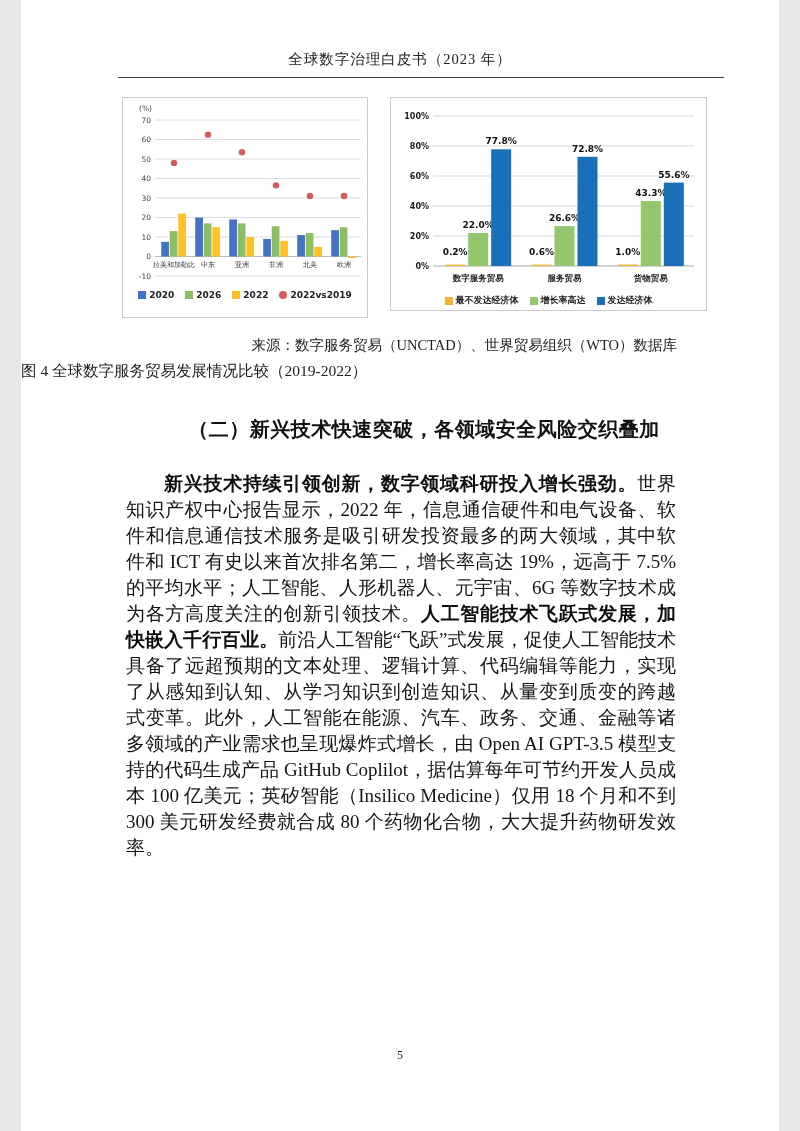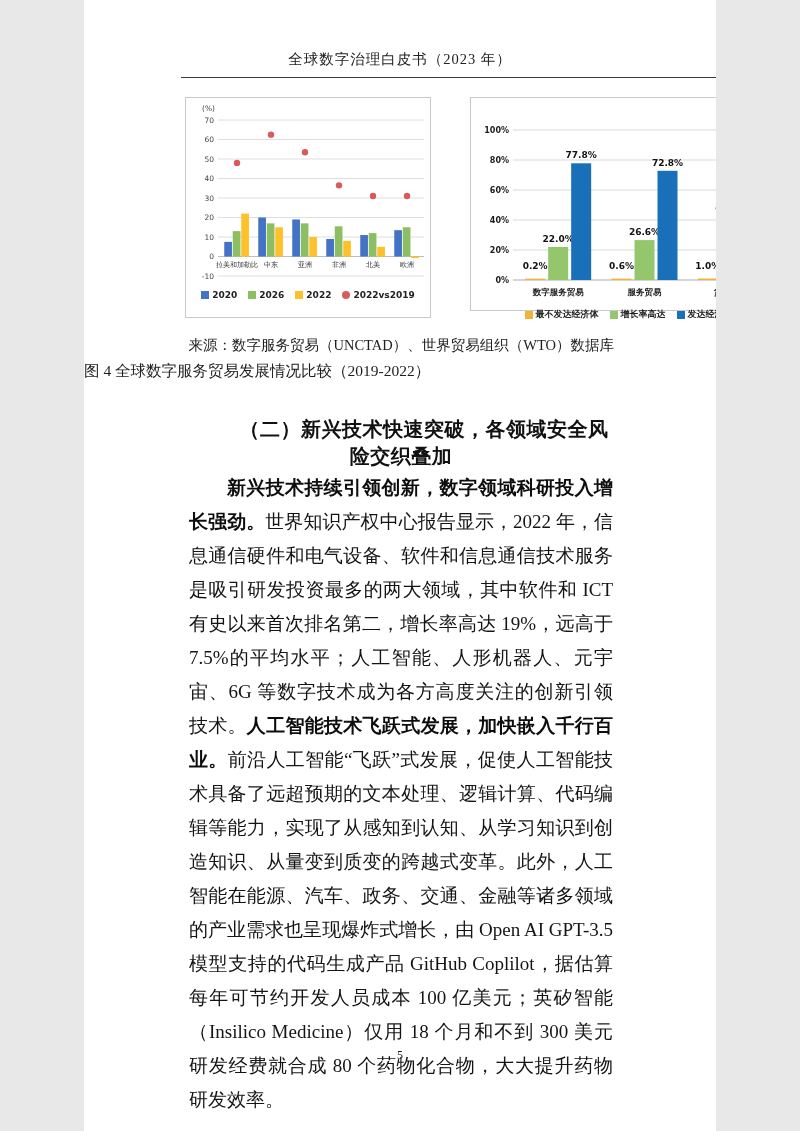--- a/index.html
+++ b/index.html
@@ -1,33 +1,33 @@
 <!DOCTYPE html>
 <html><head>
 <meta charset="utf-8">
 <style>
   html,body{margin:0;padding:0;background:#e8e8e8;}
   .page{
-    width:632px;height:1131px;position:relative;margin:0 auto;background:#ffffff;
+    width:758px;height:1131px;position:relative;margin:0 auto;background:#ffffff;
     font-family:"Liberation Serif","DejaVu Serif",serif;color:#1a1a1a;overflow:hidden;
   }
   .header-title{
     position:absolute;top:50px;left:0;right:0;text-align:center;
     font-size:14.5px;letter-spacing:1px;color:#222;
   }
   .header-rule{
     position:absolute;top:77px;left:97px;width:606px;height:0;
     border-top:1.4px solid #3c3c3c;
   }
   .charts-row{
     position:absolute;top:97px;left:101px;display:flex;gap:22px;align-items:flex-start;
   }
   .chart-panel{background:#fff;border:1px solid #c9c9c9;box-sizing:border-box;}
   .panel-left{width:246px;height:221px;padding-top:2px;}
-  .panel-right{width:317px;height:214px;padding-top:16px;margin-left:17px;}
+  .panel-right{width:317px;height:214px;padding-top:2px;}
   .legend-row{
     display:flex;justify-content:center;align-items:flex-end;gap:11px;
     font-family:"DejaVu Sans","Liberation Sans",sans-serif;
     font-size:9px;font-weight:bold;color:#222;margin-top:0px;
   }
   .lg-item{display:inline-flex;align-items:center;white-space:nowrap;}
   .lg-item .sq{width:8px;height:8px;display:inline-block;margin-right:3px;}
   .lg-item .sq.dot{border-radius:50%;}
   .caption-source{
     position:absolute;top:336px;left:104px;right:102px;text-align:right;
@@ -37,21 +37,21 @@
     position:absolute;top:361px;left:0;right:88px;text-align:left;
     font-size:15.5px;color:#1d1d1d;
   }
   .section-heading{
     position:absolute;top:416px;left:105px;right:103px;
     font-family:Liberation Sans, sans-serif;
     font-weight:bold;font-size:20px;text-indent:2.3em;letter-spacing:0.5px;color:#111;text-align:center;
   }
   .body-paragraph{
     position:absolute;top:452px;left:105px;right:103px;
-    font-size:19px;line-height:34px;text-align:justify;text-indent:2em;color:#141414;
+    font-size:19px;line-height:26px;text-align:justify;text-indent:2em;color:#141414;
   }
   .body-paragraph .seg-bold{
     font-family:"Liberation Sans","DejaVu Sans",sans-serif;font-weight:bold;color:#0d0d0d;
   }
   .page-number{
     position:absolute;top:1048px;left:0;right:0;text-align:center;
     font-size:12px;color:#222;
   }
   svg text{font-family:"DejaVu Sans","Liberation Sans",sans-serif;}
 </style>

